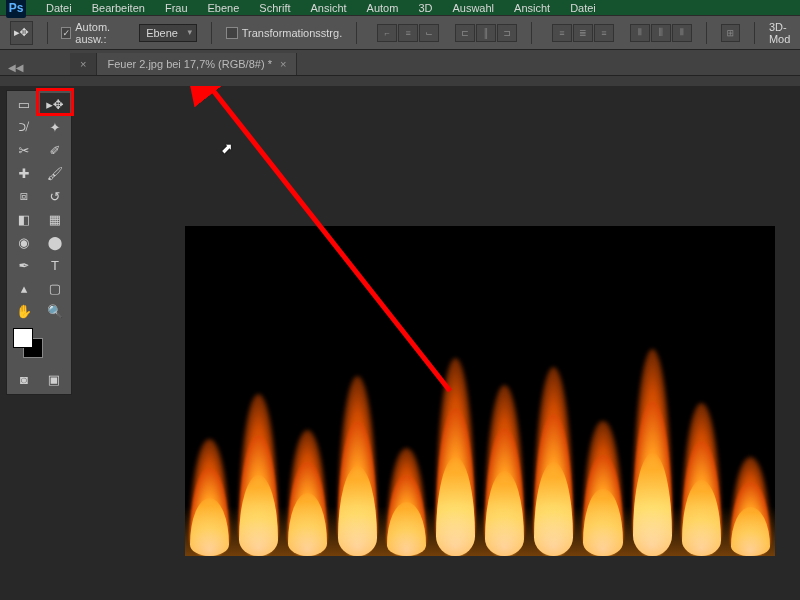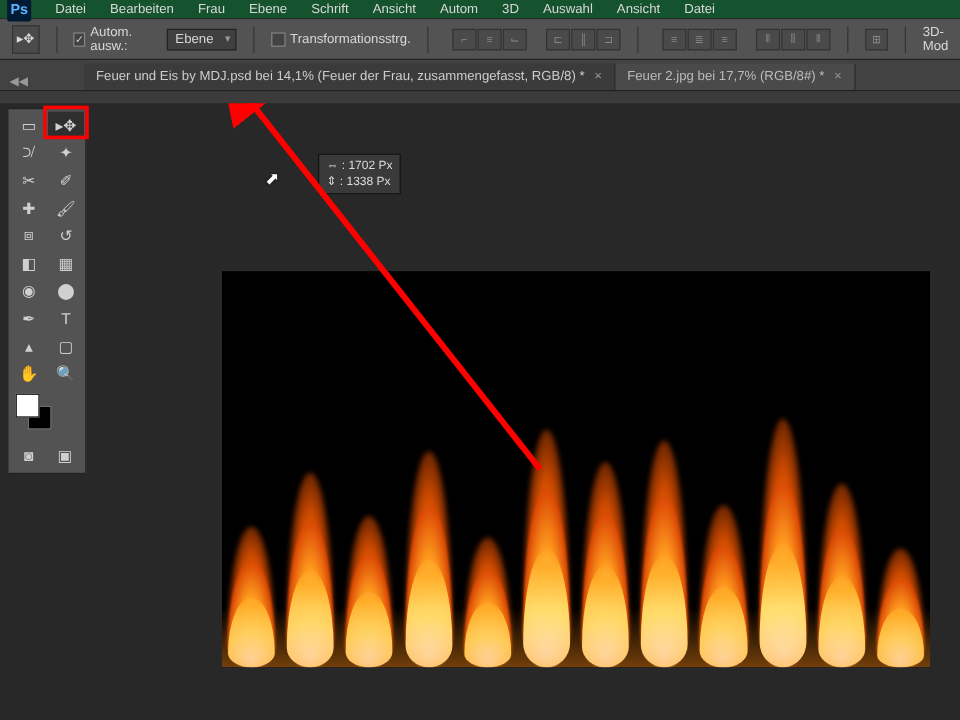--- a/index.html
+++ b/index.html
@@ -107,21 +107,20 @@
   </div>
   <div class="vr"></div>
   <div class="align-btn" style="width:24px">⊞</div>
   <div class="vr"></div>
   <span>3D-Mod</span>
 </div>
 
 <span class="collapse-btn">◀◀</span>
 <div class="tabbar">
   <div class="tab">
-    <span>Feuer und Eis by MDJ.psd bei 14,1% (Feuer der Frau, zusammengefasst, RGB/8) *</span>
     <span class="close">×</span>
   </div>
   <div class="tab inactive">
     <span>Feuer 2.jpg bei 17,7% (RGB/8#) *</span>
     <span class="close">×</span>
   </div>
 </div>
 
 <div class="workspace">
 
@@ -219,24 +218,20 @@
         </div>
       <div class="flame" style="height:55%">
           <div class="f f2"></div>
           <div class="f f1"></div>
           <div class="f f3"></div>
         </div>
     </div>
     <div class="glow"></div>
   </div>
 
-  <div class="tooltip" style="left:265px; top:42px;">
-    <div><span>⇔ :</span> <span>1702 Px</span></div>
-    <div><span>⇕ :</span> <span>1338 Px</span></div>
-  </div>
 
   <div class="cursor-arrow" style="left:221px; top:54px;">⬈</div>
 
   <svg class="arrow" style="left:0;top:0;" width="800" height="520">
     <defs>
       <marker id="ah" markerWidth="12" markerHeight="12" refX="2" refY="5" orient="auto">
         <path d="M0,0 L10,5 L0,10 Z" fill="red"></path>
       </marker>
     </defs>
     <line x1="450" y1="305" x2="208" y2="-2" stroke="red" stroke-width="5" marker-end="url(#ah)"></line>

